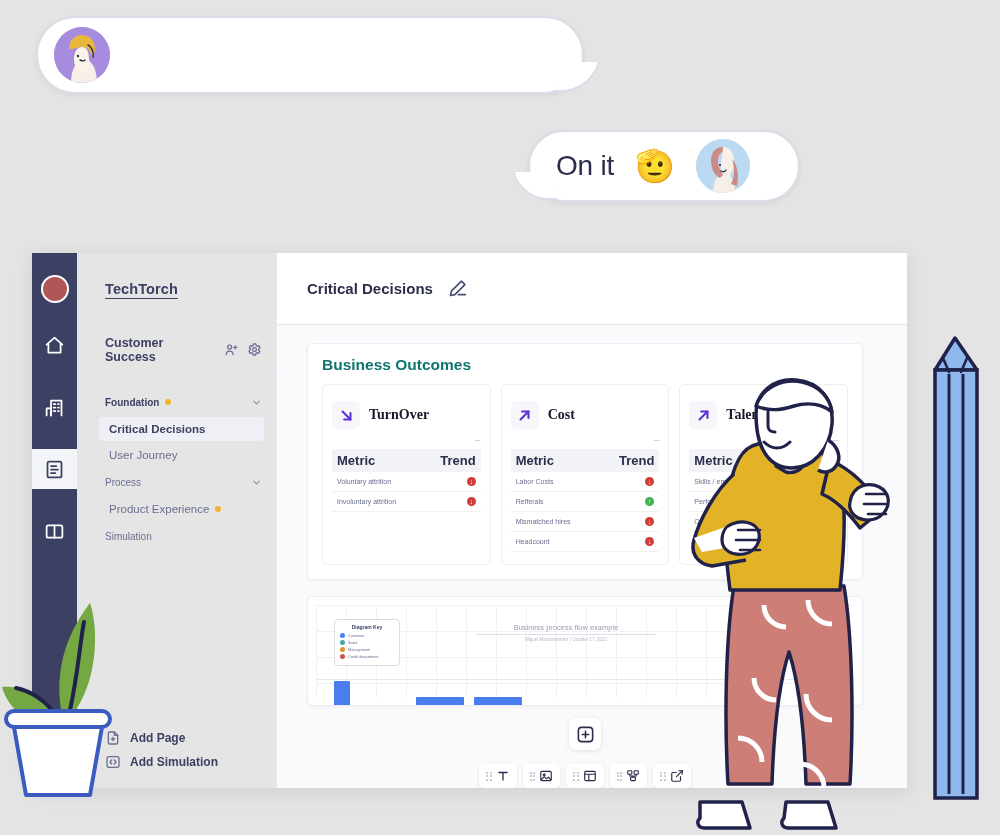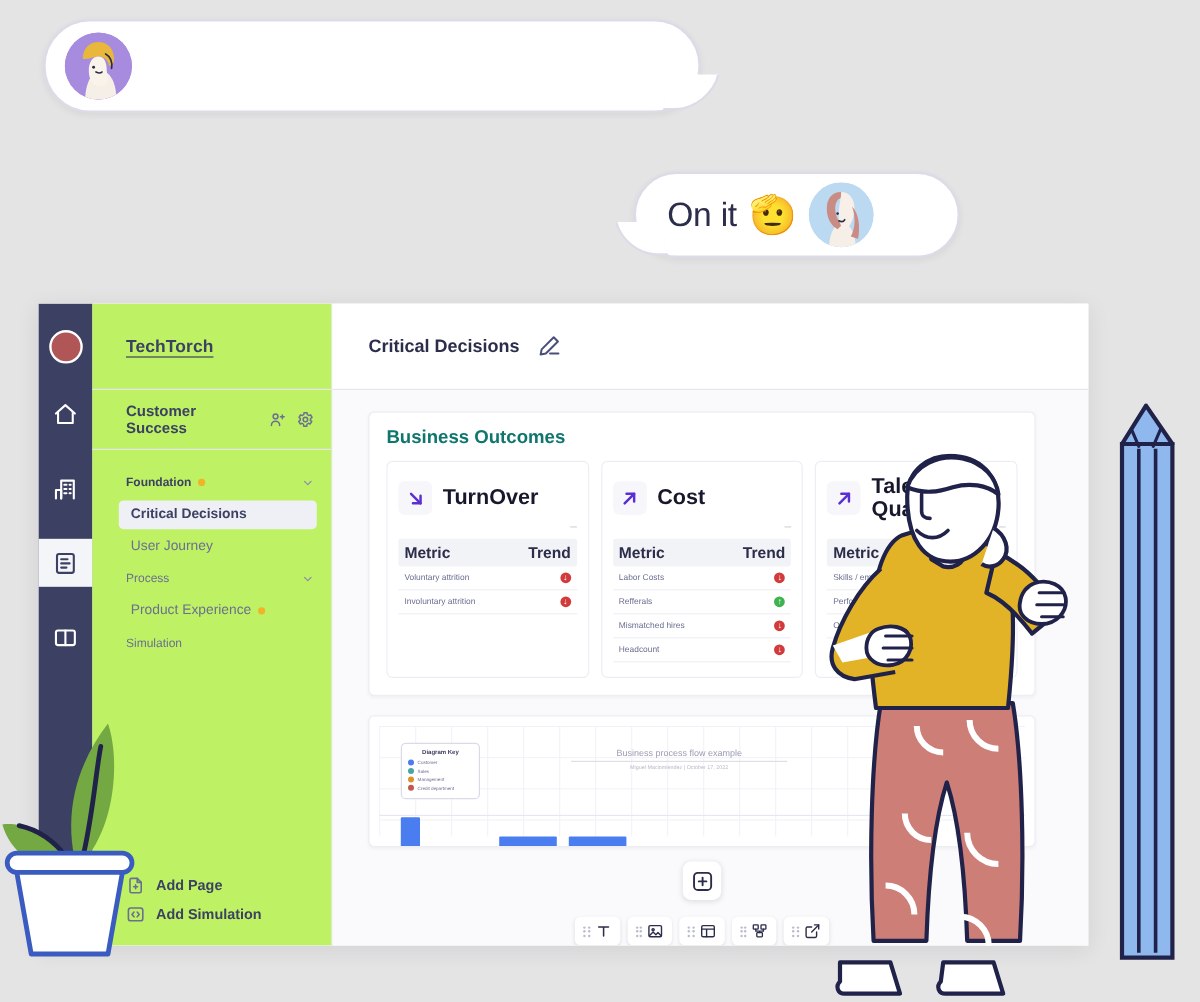--- a/index.html
+++ b/index.html
@@ -21,21 +21,21 @@
     align-items: center;
     box-shadow: 0 2px 5px rgba(60,60,90,.08);
     z-index: 40;
   }
   .bubble-1 { left: 36px; top: 16px; width: 548px; height: 78px; padding: 0 30px 0 16px; border-radius: 42px; }
   .bubble-1 .tail {
     position: absolute; right: -14px; bottom: 0px; width: 40px; height: 30px;
     background: #fff; border-right: 2px solid #dedbe8; border-bottom: 2px solid #dedbe8;
     border-radius: 0 0 30px 0; transform: skewX(-14deg);
   }
-  .bubble-2 { left: 528px; top: 143px; width: 272px; height: 72px; padding: 0 12px 0 26px; border-radius: 38px; }
+  .bubble-2 { left: 528px; top: 130px; width: 272px; height: 72px; padding: 0 12px 0 26px; border-radius: 38px; gap: 11px; }
   .bubble-2 .tail {
     position: absolute; left: -14px; bottom: 0px; width: 38px; height: 28px;
     background: #fff; border-left: 2px solid #dedbe8; border-bottom: 2px solid #dedbe8;
     border-radius: 0 0 0 30px; transform: skewX(14deg);
   }
   .bubble-text {
     font-size: 29px; color: #2b2d4a; font-weight: 400; white-space: nowrap;
     letter-spacing: -.2px;
   }
   .bubble-2 .bubble-text { font-size: 28px; }
@@ -59,21 +59,21 @@
     background: #b15656; border: 2.5px solid #fff;
   }
   .rail-icon {
     width: 45px; height: 40px; display: flex; align-items: center; justify-content: center;
     color: #ffffff;
   }
   .rail-icon.active { background: #f4f5f9; color: #3c4063; }
   .rail-icon svg { width: 21px; height: 21px; }
 
   
-  .panel { width: 200px; flex: 0 0 200px; background: #bef264; border-right: 1px solid #e6e7ee;
+  .panel { width: 200px; flex: 0 0 200px; background: #e5e5e5; border-right: 1px solid #e6e7ee;
            display: flex; flex-direction: column; }
   .panel-brand { height: 72px; display: flex; align-items: center; padding: 0 0 0 28px;
                  border-bottom: 1px solid #e6e7ee; }
   .brand-link { font-size: 14.5px; font-weight: 700; color: #3c4063; text-decoration: underline;
                 text-underline-offset: 4px; letter-spacing: .1px; }
   .panel-team { height: 50px; display: flex; align-items: center; padding: 0 14px 0 28px;
                 border-bottom: 1px solid #e6e7ee; gap: 8px; }
   .team-name { font-size: 12.5px; font-weight: 700; color: #3c4063; flex: 1; }
   .team-ico { color: #6b6f91; display: flex; }
   .team-ico svg { width: 15px; height: 15px; }
@@ -110,21 +110,21 @@
   }
   .block-outcomes { padding: 12px 14px 14px 14px; }
   .outcomes-title { font-size: 15.5px; font-weight: 700; color: #0f766e; margin-bottom: 10px; }
   .cards { display: flex; gap: 10px; }
   .card { flex: 1; border: 1px solid #eceef4; border-radius: 5px; padding: 10px 9px 12px 9px;
           min-height: 148px; background: #fff; }
   .card-head { display: flex; align-items: center; gap: 9px; min-height: 40px; }
   .card-ico { width: 28px; height: 28px; border-radius: 5px; background: #f6f6fb;
               display: flex; align-items: center; justify-content: center; flex: 0 0 auto; }
   .card-ico svg { width: 19px; height: 19px; }
-  .card-name { font-size: 18px; font-weight: 700; color: #17182b; line-height: 1.08; }
+  .card-name { font-size: 14px; font-weight: 700; color: #17182b; line-height: 1.08; font-family: Liberation Serif, serif; }
   .mini-dash { text-align: right; color: #c4c6d4; font-size: 10px; height: 11px; line-height: 9px; }
   .tbl { margin-top: 3px; }
   .tbl-head { display: flex; background: #f2f3f7; padding: 4px 5px; border-radius: 2px; }
   .tbl-head span { font-size: 13px; font-weight: 700; color: #2b2d4a; }
   .tbl-head span:last-child { margin-left: auto; }
   .tbl-row { display: flex; align-items: center; padding: 5px 5px; border-bottom: 1px solid #f0f1f5; }
   .tbl-row .m { font-size: 7px; color: #6b6f91; }
   .trend { margin-left: auto; width: 9px; height: 9px; border-radius: 50%;
            display: flex; align-items: center; justify-content: center;
            font-size: 7px; color: #fff; font-weight: 700; line-height: 1; }

